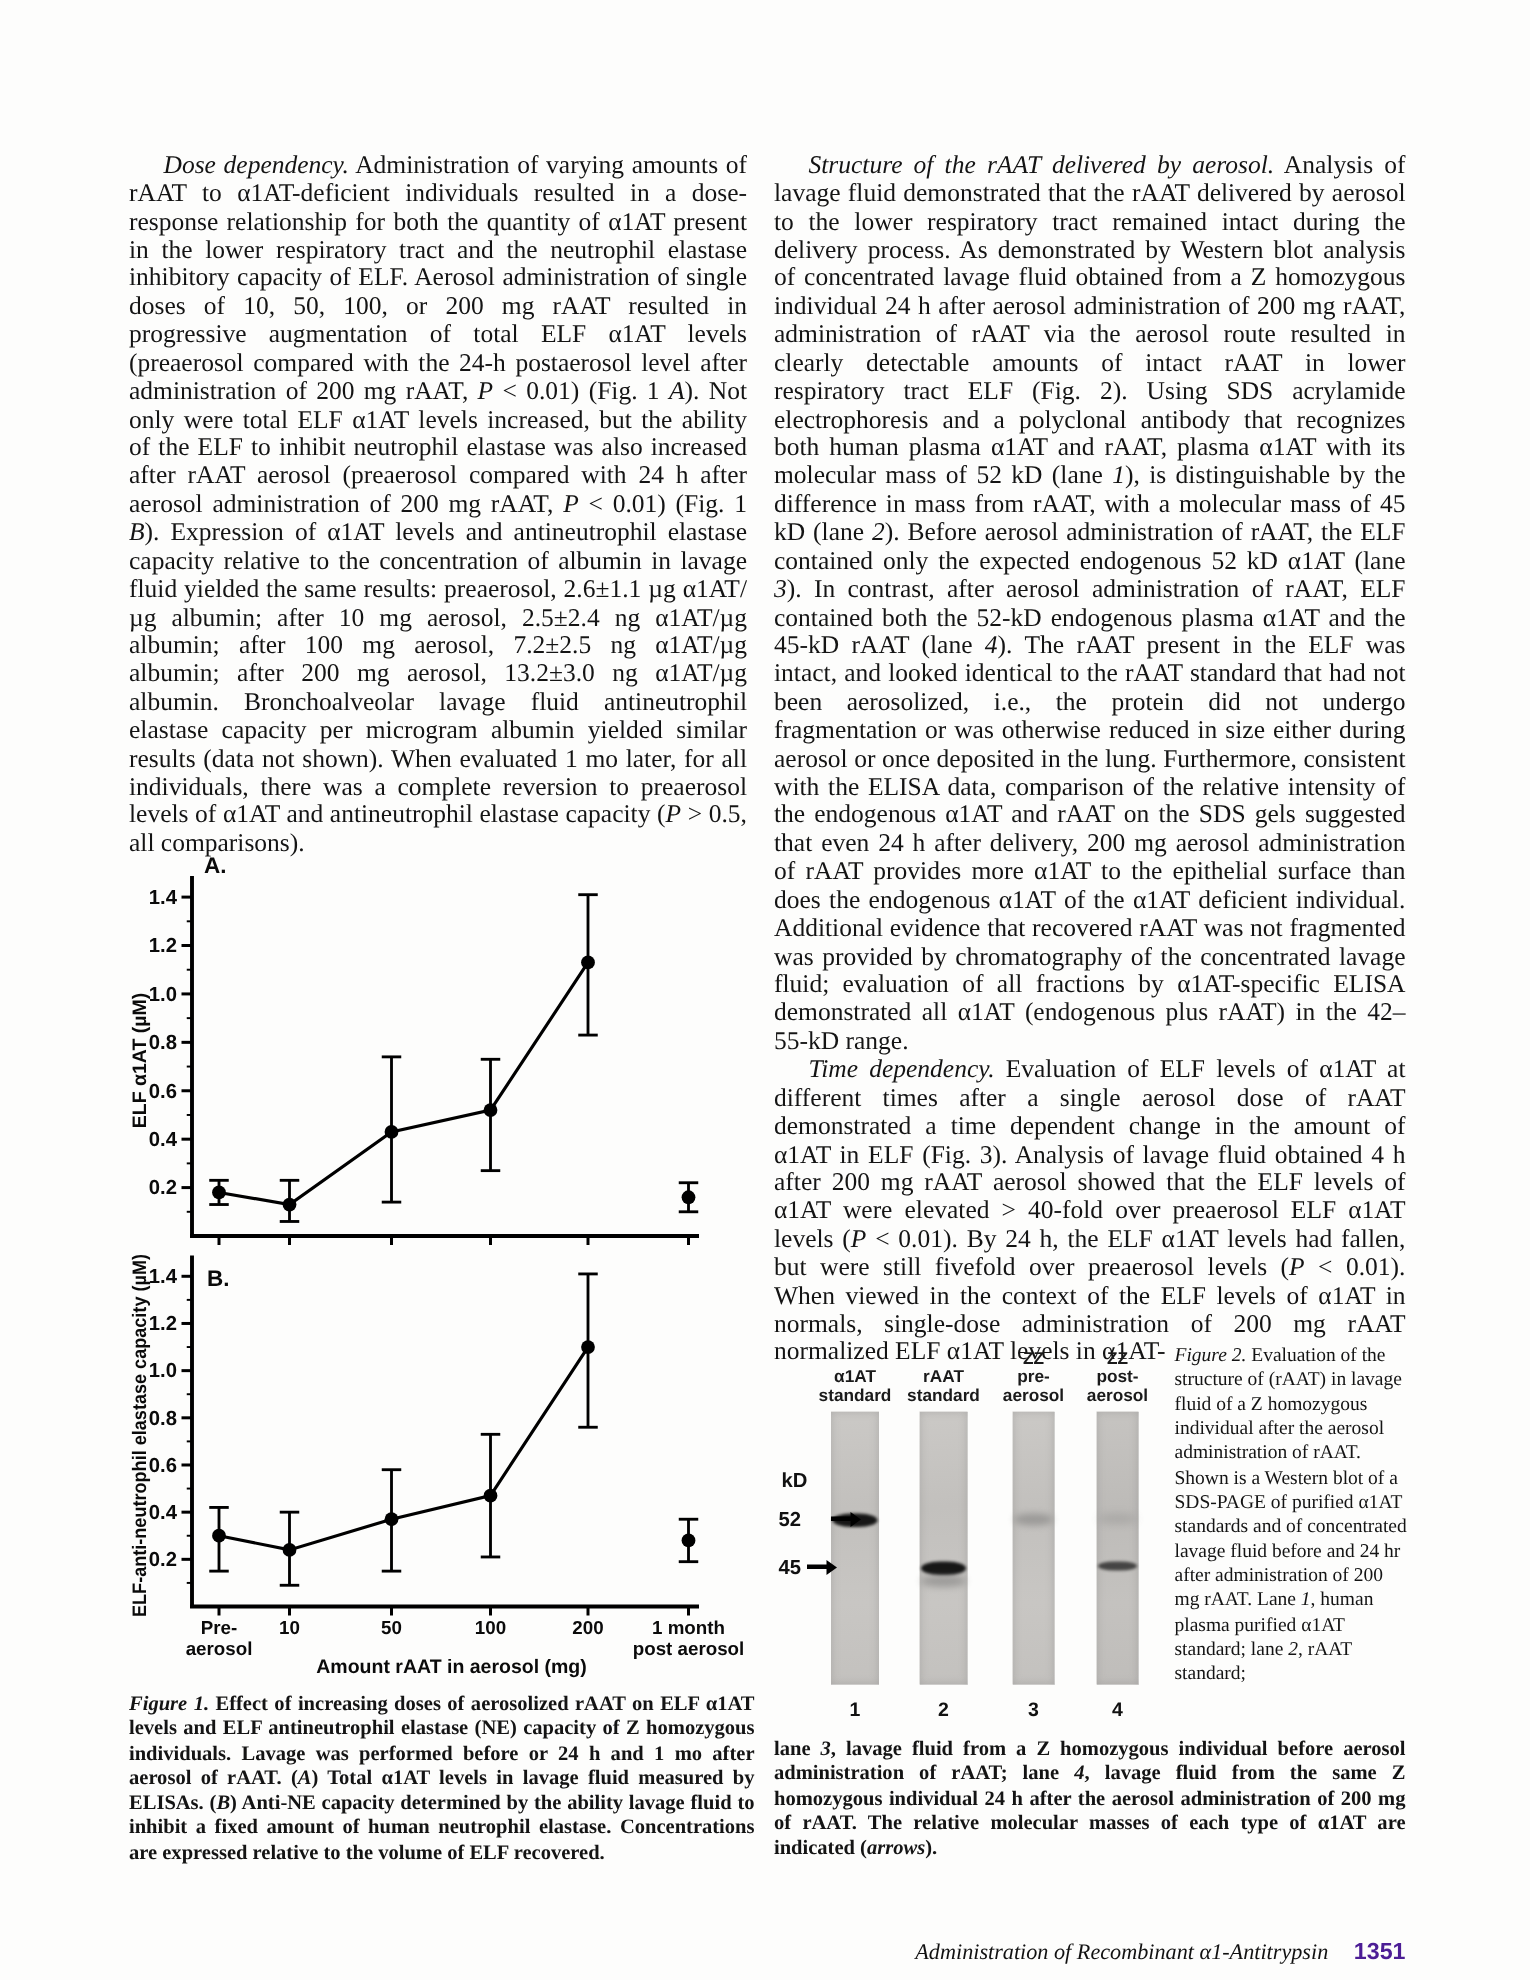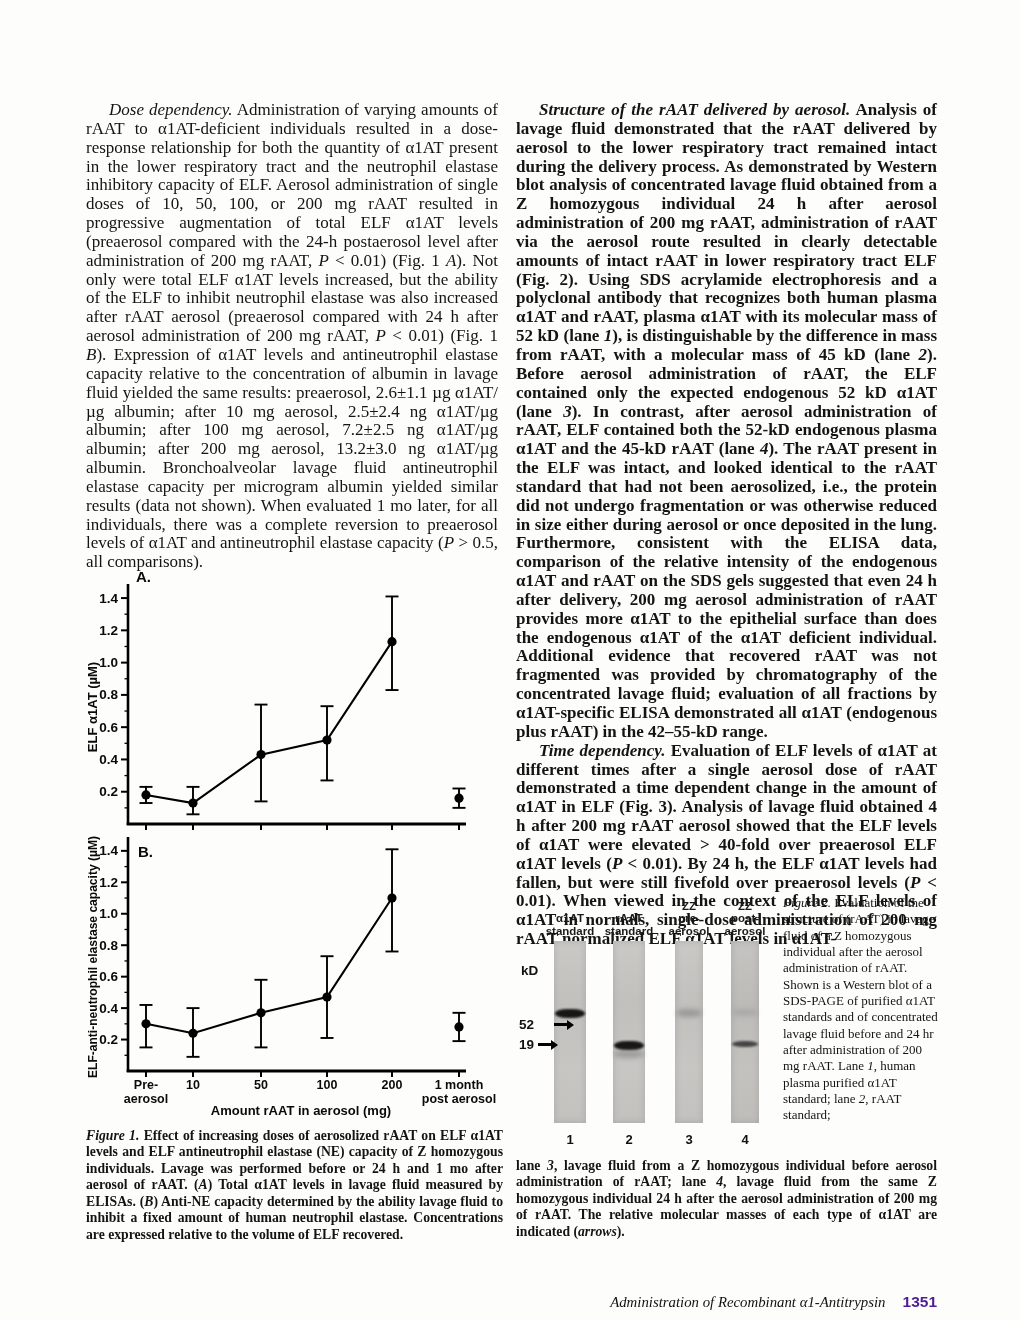--- a/index.html
+++ b/index.html
@@ -37,21 +37,21 @@
   .running-title{font:italic 14.8px "Liberation Serif",serif;color:#111;margin-left:43px;}
   .page-number{font:bold 15.5px "Liberation Sans",sans-serif;color:#4c1d95;margin-top:32px;}
 </style>
 </head>
 <body>
 
 <div class="abs body-text" style="left:86px;top:101px;width:412px;">
   <p class="jp"><i>Dose dependency.</i><span> Administration of varying amounts of rAAT to α1AT-deficient individuals resulted in a dose-response relationship for both the quantity of α1AT present in the lower respiratory tract and the neutrophil elastase inhibitory capacity of ELF. Aerosol administration of single doses of 10, 50, 100, or 200 mg rAAT resulted in progressive augmentation of total ELF α1AT levels (preaerosol compared with the 24-h postaerosol level after administration of 200 mg rAAT, </span><i>P</i><span> &lt; 0.01) (Fig. 1 </span><i>A</i><span>). Not only were total ELF α1AT levels increased, but the ability of the ELF to inhibit neutrophil elastase was also increased after rAAT aerosol (preaerosol compared with 24 h after aerosol administration of 200 mg rAAT, </span><i>P</i><span> &lt; 0.01) (Fig. 1 </span><i>B</i><span>). Expression of α1AT levels and antineutrophil elastase capacity relative to the concentration of albumin in lavage fluid yielded the same results: preaerosol, 2.6±1.1 µg α1AT/µg albumin; after 10 mg aerosol, 2.5±2.4 ng α1AT/µg albumin; after 100 mg aerosol, 7.2±2.5 ng α1AT/µg albumin; after 200 mg aerosol, 13.2±3.0 ng α1AT/µg albumin. Bronchoalveolar lavage fluid antineutrophil elastase capacity per microgram albumin yielded similar results (data not shown). When evaluated 1 mo later, for all individuals, there was a complete reversion to preaerosol levels of α1AT and antineutrophil elastase capacity (</span><i>P</i><span> &gt; 0.5, all comparisons).</span></p>
 </div>
 
-<div class="abs body-text" style="left:516px;top:101px;width:421px;font-weight:bold;">
+<div class="abs body-text" style="left:516px;top:101px;width:421px;">
   <p class="jp"><i>Structure of the rAAT delivered by aerosol.</i><span> Analysis of lavage fluid demonstrated that the rAAT delivered by aerosol to the lower respiratory tract remained intact during the delivery process. As demonstrated by Western blot analysis of concentrated lavage fluid obtained from a Z homozygous individual 24 h after aerosol administration of 200 mg rAAT, administration of rAAT via the aerosol route resulted in clearly detectable amounts of intact rAAT in lower respiratory tract ELF (Fig. 2). Using SDS acrylamide electrophoresis and a polyclonal antibody that recognizes both human plasma α1AT and rAAT, plasma α1AT with its molecular mass of 52 kD (lane </span><i>1</i><span>), is distinguishable by the difference in mass from rAAT, with a molecular mass of 45 kD (lane </span><i>2</i><span>). Before aerosol administration of rAAT, the ELF contained only the expected endogenous 52 kD α1AT (lane </span><i>3</i><span>). In contrast, after aerosol administration of rAAT, ELF contained both the 52-kD endogenous plasma α1AT and the 45-kD rAAT (lane </span><i>4</i><span>). The rAAT present in the ELF was intact, and looked identical to the rAAT standard that had not been aerosolized, i.e., the protein did not undergo fragmentation or was otherwise reduced in size either during aerosol or once deposited in the lung. Furthermore, consistent with the ELISA data, comparison of the relative intensity of the endogenous α1AT and rAAT on the SDS gels suggested that even 24 h after delivery, 200 mg aerosol administration of rAAT provides more α1AT to the epithelial surface than does the endogenous α1AT of the α1AT deficient individual. Additional evidence that recovered rAAT was not fragmented was provided by chromatography of the concentrated lavage fluid; evaluation of all fractions by α1AT-specific ELISA demonstrated all α1AT (endogenous plus rAAT) in the 42–55-kD range.</span></p>
   <p class="jp"><i>Time dependency.</i><span> Evaluation of ELF levels of α1AT at different times after a single aerosol dose of rAAT demonstrated a time dependent change in the amount of α1AT in ELF (Fig. 3). Analysis of lavage fluid obtained 4 h after 200 mg rAAT aerosol showed that the ELF levels of α1AT were elevated &gt; 40-fold over preaerosol ELF α1AT levels (</span><i>P</i><span> &lt; 0.01). By 24 h, the ELF α1AT levels had fallen, but were still fivefold over preaerosol levels (</span><i>P</i><span> &lt; 0.01). When viewed in the context of the ELF levels of α1AT in normals, single-dose administration of 200 mg rAAT normalized ELF α1AT levels in α1AT-</span></p>
 </div>
 
 <svg id="fig1-svg" class="abs" style="left:85px;top:556px;overflow:visible;" width="420" height="572" viewBox="0 0 420 572">
     <line x1="43" y1="28" x2="43" y2="269" stroke="#000" stroke-width="2.6"></line>
     <line x1="41.7" y1="268" x2="381" y2="268" stroke="#000" stroke-width="2.8"></line>
     <line x1="36" y1="235.72413793103448" x2="43" y2="235.72413793103448" stroke="#000" stroke-width="2"></line>
     <text x="33" y="240.22413793103448" text-anchor="end" class="ytick">0.2</text>
     <line x1="36" y1="203.44827586206895" x2="43" y2="203.44827586206895" stroke="#000" stroke-width="2"></line>
@@ -205,27 +205,27 @@
     <div class="lane-header" style="left: 184px; width: 90px; top: 6.5px;">
       <div>ZZ</div>
       <div>post-</div>
       <div>aerosol</div>
     </div>
     <div class="lane-strip darker" style="left: 215px; width: 28px; top: 48px; height: 182px;">
       <div class="band very_faint" style="top: 68px;"></div>
       <div class="band medium" style="top: 100px;"></div>
     </div>
     <div class="lane-number" style="left: 214px; top: 239px; width: 30px;">4</div>
-    <div class="kd-unit" style="top: 70px;">kD</div>
-    <div class="kd-marker" style="top: 124px; gap: 20px;">
+    <div class="kd-unit" style="top: 86px;">kD</div>
+    <div class="kd-marker" style="top: 112px; gap: 20px;">
       <span>52</span>
       <span class="arrow-icon"></span>
     </div>
     <div class="kd-marker" style="top: 144px;">
-      <span>19</span>
+      <span>45</span>
       <span class="arrow-icon"></span>
     </div>
   </div>
 
 <div class="abs caption-side" style="left:783px;top:895px;width:157px;"><i>Figure 2.</i><span> Evaluation of the structure of (rAAT) in lavage fluid of a Z homozygous individual after the aerosol administration of rAAT. Shown is a Western blot of a SDS-PAGE of purified α1AT standards and of concentrated lavage fluid before and 24 hr after administration of 200 mg rAAT. Lane </span><i>1</i><span>, human plasma purified α1AT standard; lane </span><i>2</i><span>, rAAT standard;</span></div>
 
 <div class="abs caption" style="left:516px;top:1158px;width:421px;"><span>lane </span><i>3</i><span>, lavage fluid from a Z homozygous individual before aerosol administration of rAAT; lane </span><i>4</i><span>, lavage fluid from the same Z homozygous individual 24 h after the aerosol administration of 200 mg of rAAT. The relative molecular masses of each type of α1AT are indicated (</span><i>arrows</i><span>).</span></div>
 
 <div id="footer">
   <span class="running-title">Administration of Recombinant α1-Antitrypsin</span>

